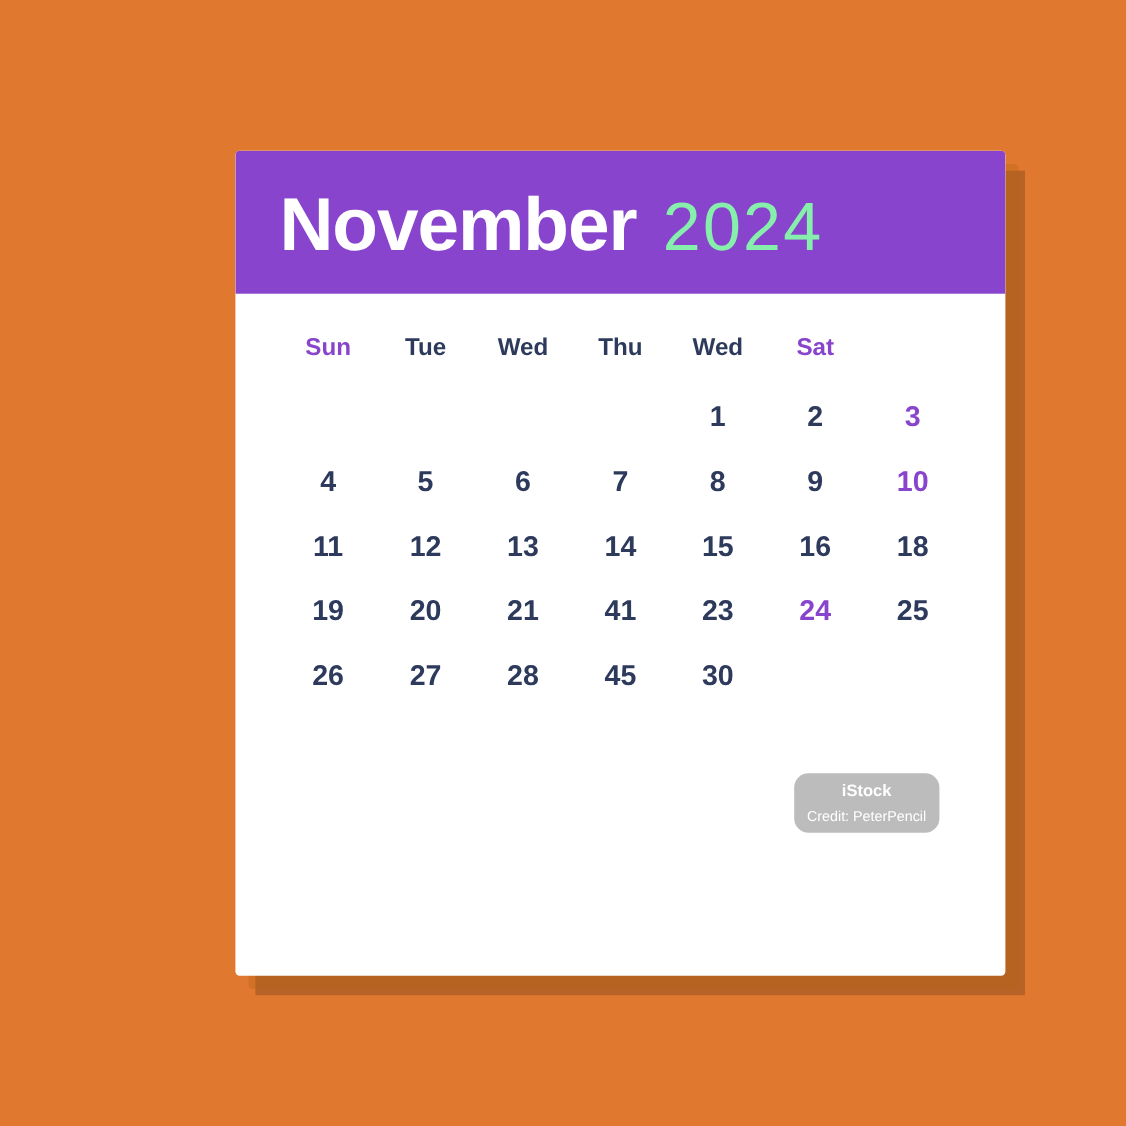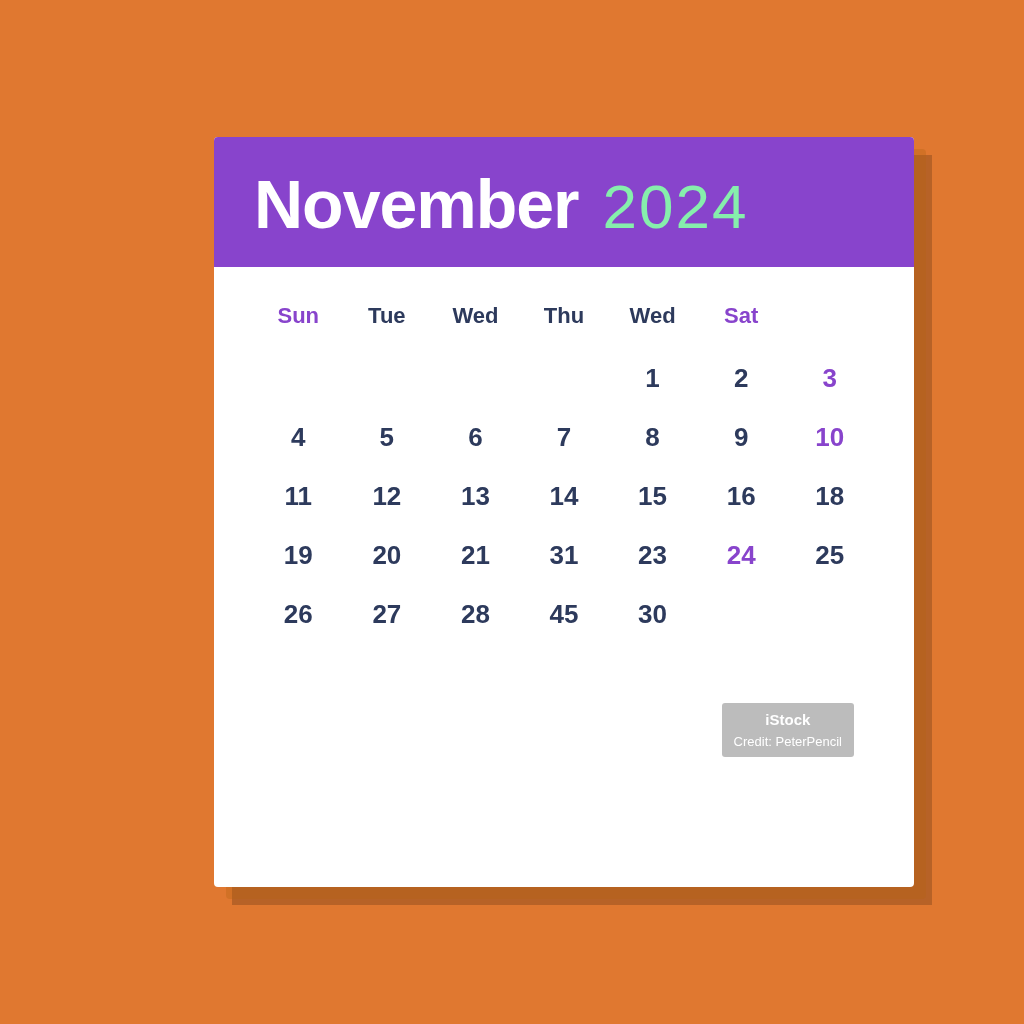--- a/index.html
+++ b/index.html
@@ -110,21 +110,21 @@
     }
 
     .watermark {
       position: absolute;
       bottom: 130px;
       right: 60px;
       background: rgba(160,160,160,0.7);
       color: #fff;
       font-size: 13px;
       padding: 6px 12px;
-      border-radius: 3px;
+      border-radius: 13px;
       text-align: center;
       line-height: 1.5;
     }
 
     .stock-logo {
       font-weight: 700;
       font-size: 15px;
     }
   </style>
 </head>
@@ -168,21 +168,21 @@
         <div class="day-cell">12</div>
         <div class="day-cell">13</div>
         <div class="day-cell">14</div>
         <div class="day-cell">15</div>
         <div class="day-cell saturday">16</div>
 
         <div class="day-cell">18</div>
         <div class="day-cell">19</div>
         <div class="day-cell">20</div>
         <div class="day-cell">21</div>
-        <div class="day-cell">31</div>
+        <div class="day-cell">41</div>
         <div class="day-cell saturday">23</div>
 
         <div class="day-cell sunday">24</div>
         <div class="day-cell">25</div>
         <div class="day-cell">26</div>
         <div class="day-cell">27</div>
         <div class="day-cell">28</div>
         <div class="day-cell">45</div>
         <div class="day-cell saturday">30</div>
 

